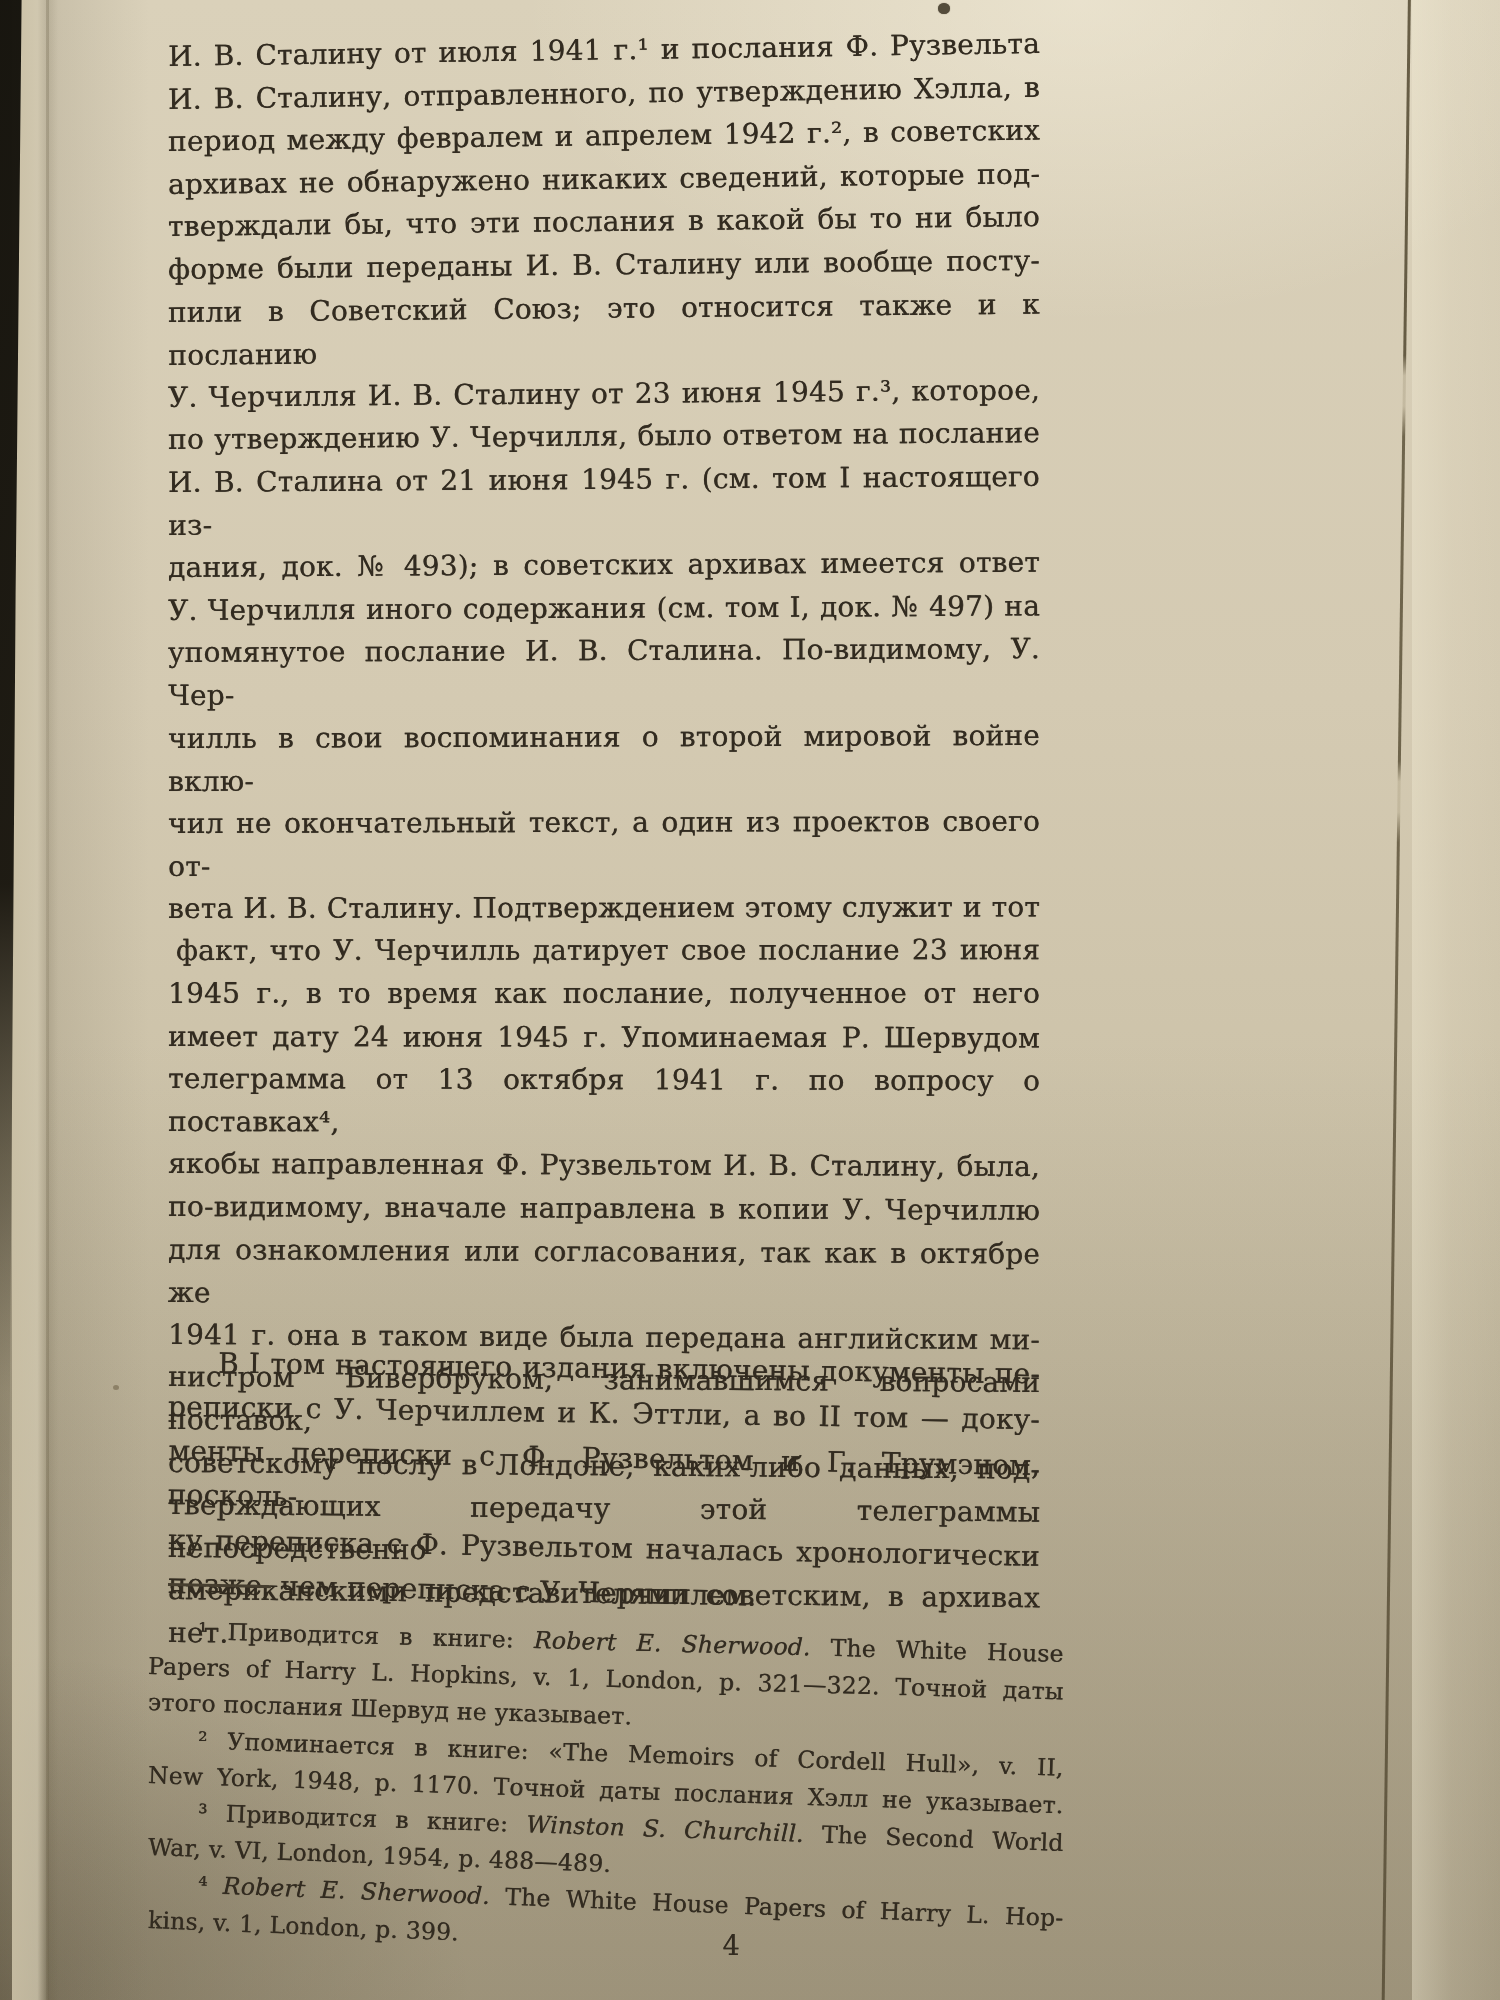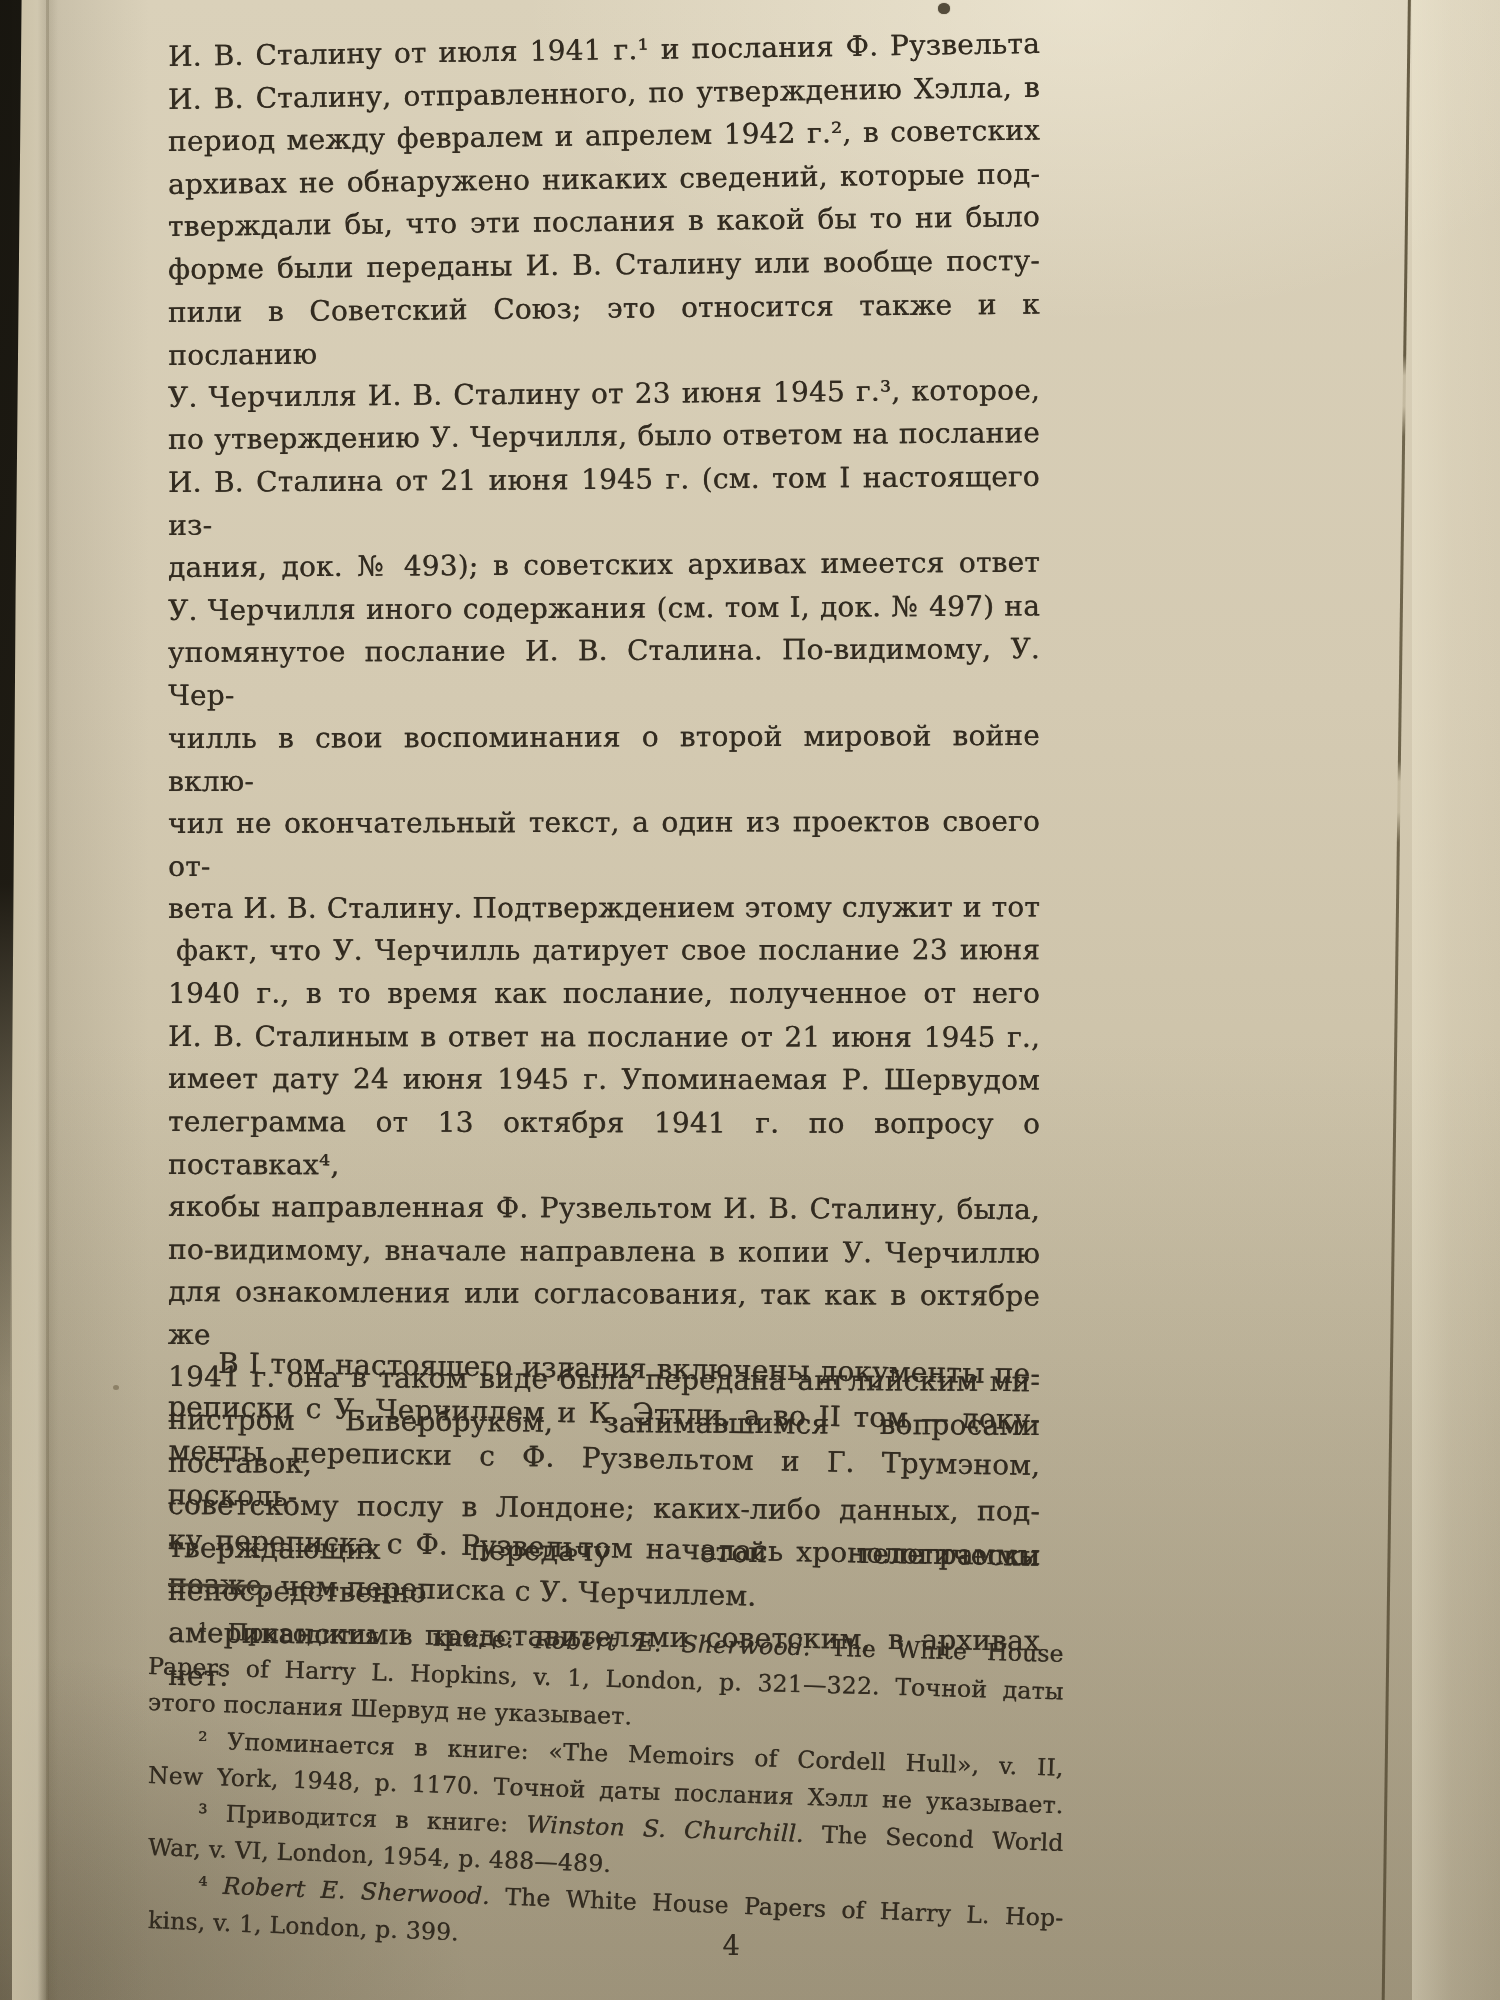--- a/index.html
+++ b/index.html
@@ -106,22 +106,21 @@
       <div class="tline fill" style="transform: rotate(-0.5deg);"><span>У. Черчилля И. В. Сталину от 23 июня 1945 г.³, которое,</span></div>
       <div class="tline fill" style="transform: rotate(-0.45deg);"><span>по утверждению У. Черчилля, было ответом на послание</span></div>
       <div class="tline fill" style="transform: rotate(-0.4deg);"><span>И. В. Сталина от 21 июня 1945 г. (см. том I настоящего из-</span></div>
       <div class="tline fill" style="transform: rotate(-0.35deg);"><span>дания, док. № 493); в советских архивах имеется ответ</span></div>
       <div class="tline fill" style="transform: rotate(-0.3deg);"><span>У. Черчилля иного содержания (см. том I, док. № 497) на</span></div>
       <div class="tline fill" style="transform: rotate(-0.25deg);"><span>упомянутое послание И. В. Сталина. По-видимому, У. Чер-</span></div>
       <div class="tline fill" style="transform: rotate(-0.2deg);"><span>чилль в свои воспоминания о второй мировой войне вклю-</span></div>
       <div class="tline fill" style="transform: rotate(-0.15deg);"><span>чил не окончательный текст, а один из проектов своего от-</span></div>
       <div class="tline fill" style="transform: rotate(-0.0999999deg);"><span>вета И. В. Сталину. Подтверждением этому служит и тот</span></div>
       <div class="tline fill" style="transform: rotate(-0.0499999deg); margin-left: 8px;"><span>факт, что У. Черчилль датирует свое послание 23 июня</span></div>
-      <div class="tline fill" style="transform: rotate(1.11022e-16deg);"><span>1940 г., в то время как послание, полученное от него</span></div>
-      <div class="tline fill" style="transform: rotate(0.05deg);"><span>И. В. Сталиным в ответ на послание от 21 июня 1945 г.,</span></div>
+      <div class="tline fill" style="transform: rotate(1.11022e-16deg);"><span>1945 г., в то время как послание, полученное от него</span></div>
       <div class="tline fill" style="transform: rotate(0.1deg);"><span>имеет дату 24 июня 1945 г. Упоминаемая Р. Шервудом</span></div>
       <div class="tline fill" style="transform: rotate(0.15deg);"><span>телеграмма от 13 октября 1941 г. по вопросу о поставках⁴,</span></div>
       <div class="tline fill" style="transform: rotate(0.2deg);"><span>якобы направленная Ф. Рузвельтом И. В. Сталину, была,</span></div>
       <div class="tline fill" style="transform: rotate(0.25deg);"><span>по-видимому, вначале направлена в копии У. Черчиллю</span></div>
       <div class="tline fill" style="transform: rotate(0.3deg);"><span>для ознакомления или согласования, так как в октябре же</span></div>
       <div class="tline fill" style="transform: rotate(0.35deg);"><span>1941 г. она в таком виде была передана английским ми-</span></div>
       <div class="tline fill" style="transform: rotate(0.4deg);"><span>нистром Бивербруком, занимавшимся вопросами поставок,</span></div>
       <div class="tline fill" style="transform: rotate(0.45deg);"><span>советскому послу в Лондоне; каких-либо данных, под-</span></div>
       <div class="tline fill" style="transform: rotate(0.5deg);"><span>тверждающих передачу этой телеграммы непосредственно</span></div>
       <div class="tline fill" style="transform: rotate(0.55deg);"><span>американскими представителями советским, в архивах</span></div>

